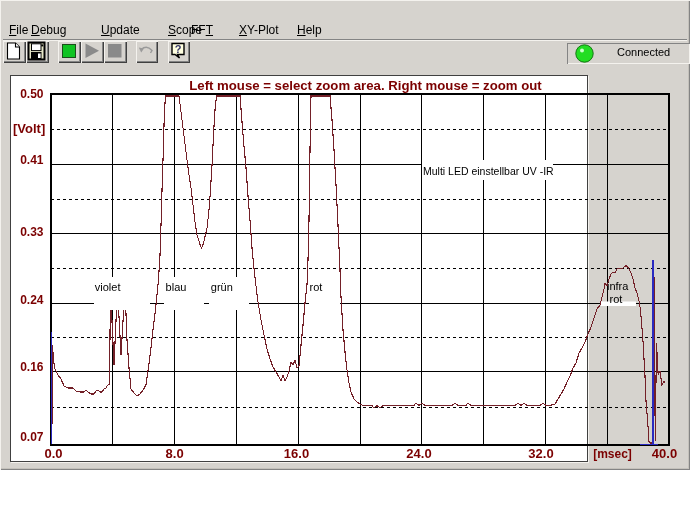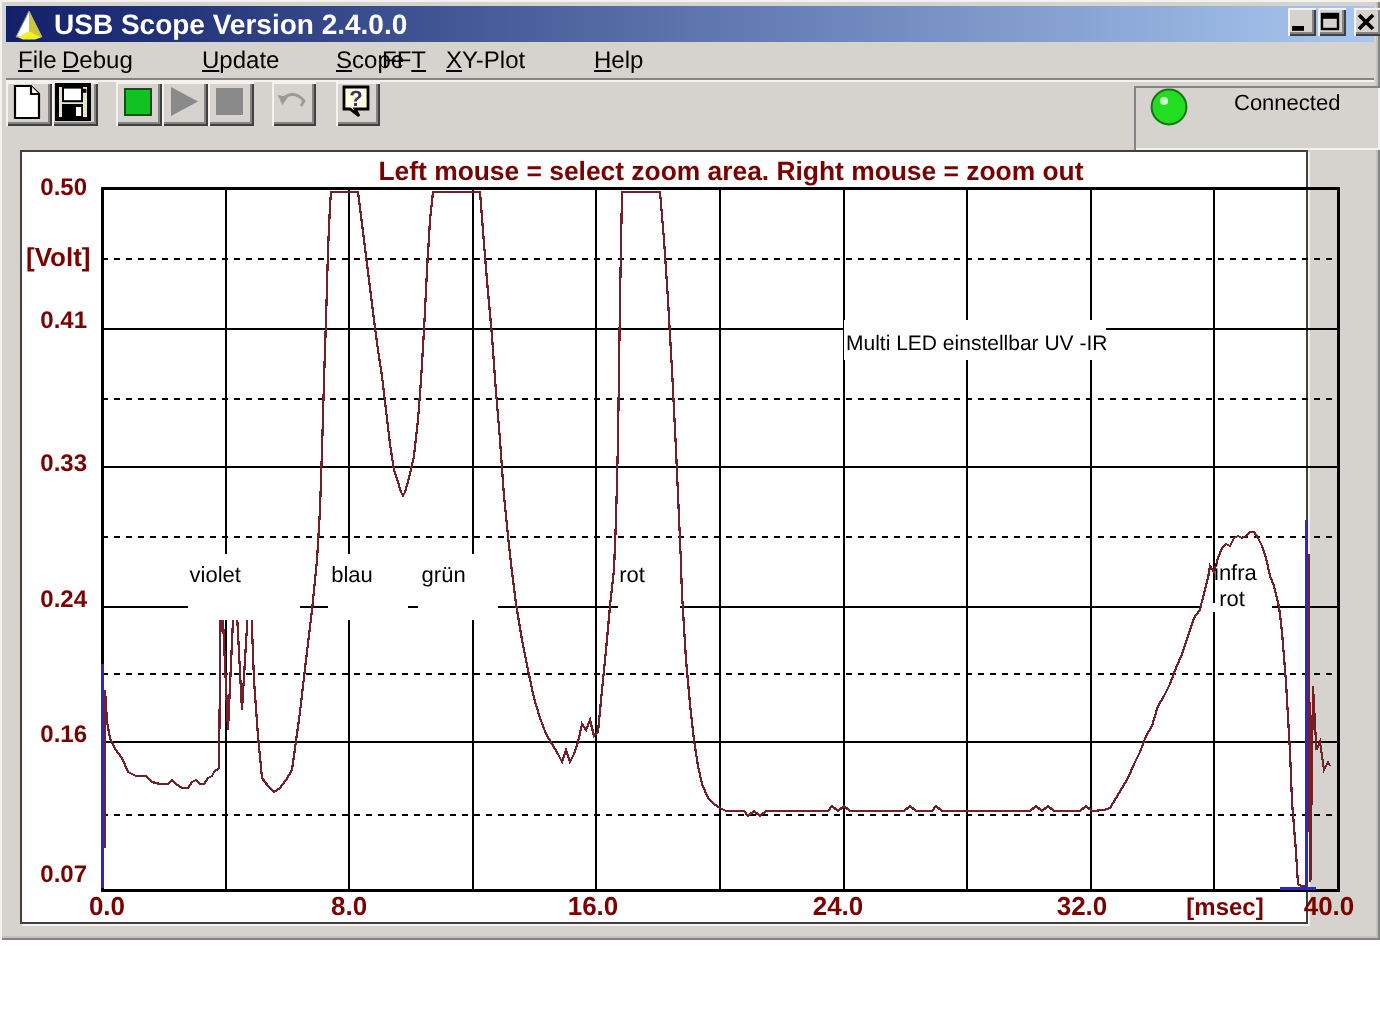--- a/index.html
+++ b/index.html
@@ -8,52 +8,34 @@
   background:linear-gradient(to right,#122069,#a8c8f0); }
 .title { position:absolute; left:24px; top:1px; color:#fff; font-size:14px; font-weight:bold; line-height:17px; }
 .tb-btn { position:absolute; top:1px; width:14px; height:14px; background:#d6d3ce;
   box-shadow: inset 1px 1px 0 #f4f2ee, inset -1px -1px 0 #404040, inset -2px -2px 0 #848484; }
 .menubar { position:absolute; left:3px; top:21px; width:684px; height:18px; font-size:12px; color:#000; }
 .menubar span { position:absolute; top:2px; }
 .toolbar-sep { position:absolute; left:3px; top:39px; width:684px; height:2px;
   border-top:1px solid #848484; border-bottom:1px solid #f4f2ee; }
 .tbtn { position:absolute; top:41px; width:23px; height:22px; background:#d6d3ce;
   box-shadow: inset 1px 1px 0 #f4f2ee, inset -1px -1px 0 #404040, inset -2px -2px 0 #848484; }
-.led { position:absolute; left:567px; top:43px; width:123px; height:32px; background:#d6d3ce;
+.led { position:absolute; left:567px; top:43px; width:123px; height:21px; background:#d6d3ce;
   box-shadow: inset 1px 1px 0 #848484, inset -1px -1px 0 #f4f2ee; }
 .ledtext { position:absolute; left:50px; top:3px; font-size:11px; color:#000; }
-.chartpanel { position:absolute; left:10px; top:75px; width:644px; height:387px; background:#fff;
+.chartpanel { position:absolute; left:10px; top:75px; width:578px; height:387px; background:#fff;
   border:1px solid #404040; box-shadow:1px 1px 0 #f4f2ee; }
 </style></head><body>
 <div class="win">
-  <div class="titlebar">
-    <svg style="position:absolute;left:4px;top:1px" width="16" height="16" viewBox="0 0 16 16">
-      <polygon points="1,14.5 7.5,1.5 14,14.5" fill="#ffffff" stroke="#888" stroke-width="0.5"></polygon>
-      <polygon points="7.5,1.5 14,14.5 7.5,14.5" fill="#cfc53a"></polygon>
-      <polygon points="2,14.8 7.5,11.5 13.5,14.8 10.5,15.8 4.5,15.8" fill="#eef227"></polygon>
-    </svg>
-    <div class="title">USB Scope Version 2.4.0.0</div>
-    <div class="tb-btn" style="left:641px"><svg width="12" height="12">
-          <rect x="2" y="8" width="6" height="2.4" fill="#000"></rect>
-        </svg></div>
-    <div class="tb-btn" style="left:656px"><svg width="12" height="12">
-          <rect x="2" y="2" width="8" height="7.5" fill="none" stroke="#000" stroke-width="1.2"></rect>
-          <rect x="2" y="2" width="8" height="2.4" fill="#000"></rect>
-        </svg></div>
-    <div class="tb-btn" style="left:674px"><svg width="12" height="12">
-          <path d="M2.5,2.5 L9.5,9.5 M9.5,2.5 L2.5,9.5" stroke="#000" stroke-width="1.9"></path>
-        </svg></div>
-  </div>
   <div class="menubar">
     <span style="left:6px"><u>F</u>ile</span>
     <span style="left:28px"><u>D</u>ebug</span>
     <span style="left:98px"><u>U</u>pdate</span>
     <span style="left:165px"><u>S</u>cope</span>
     <span style="left:188px">FF<u>T</u></span>
-    <span style="left:220px"><u>X</u>Y-Plot</span>
+    <span style="left:236px"><u>X</u>Y-Plot</span>
     <span style="left:294px"><u>H</u>elp</span>
   </div>
   <div class="toolbar-sep"></div>
   <div class="tbtn" style="left:3px"><svg width="21" height="20" viewBox="0 0 21 20">
     <path d="M4.5,2 h8 l4,4 v12 h-12 z" fill="#fff" stroke="#000" stroke-width="1.1"></path>
     <path d="M12.5,2 v4 h4" fill="#fff" stroke="#000" stroke-width="1.1"></path>
       </svg></div>
   <div class="tbtn" style="left:26px"><svg width="21" height="20" viewBox="0 0 21 20">
     <rect x="2.5" y="1.5" width="16" height="17" fill="#e6e6c8" stroke="#000" stroke-width="2"></rect>
     <rect x="5.5" y="2.8" width="9.5" height="6.8" fill="#fff" stroke="#000" stroke-width="1"></rect>

